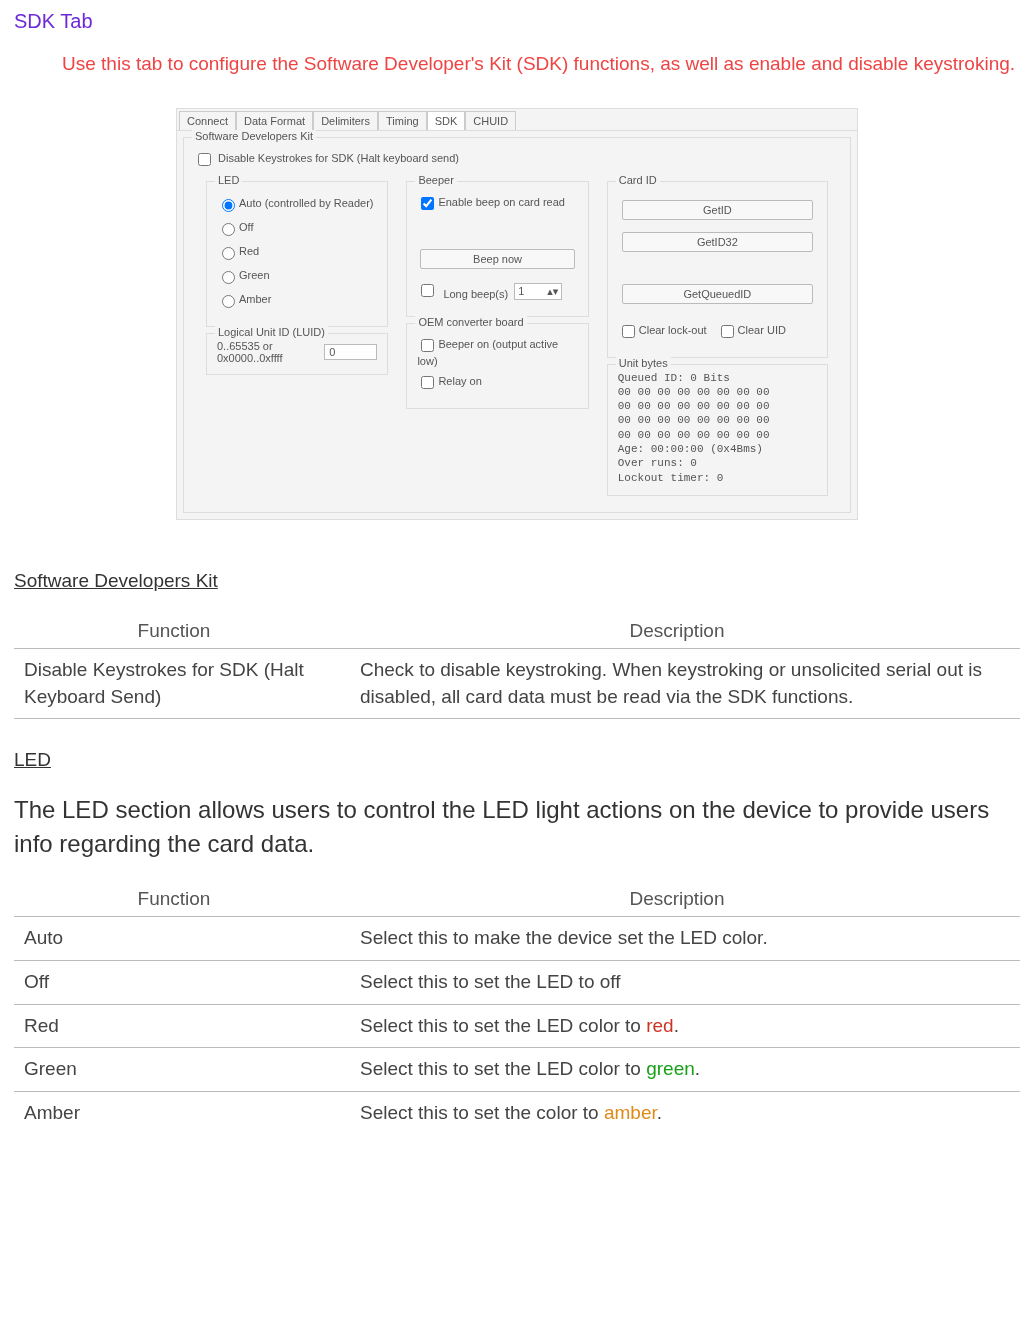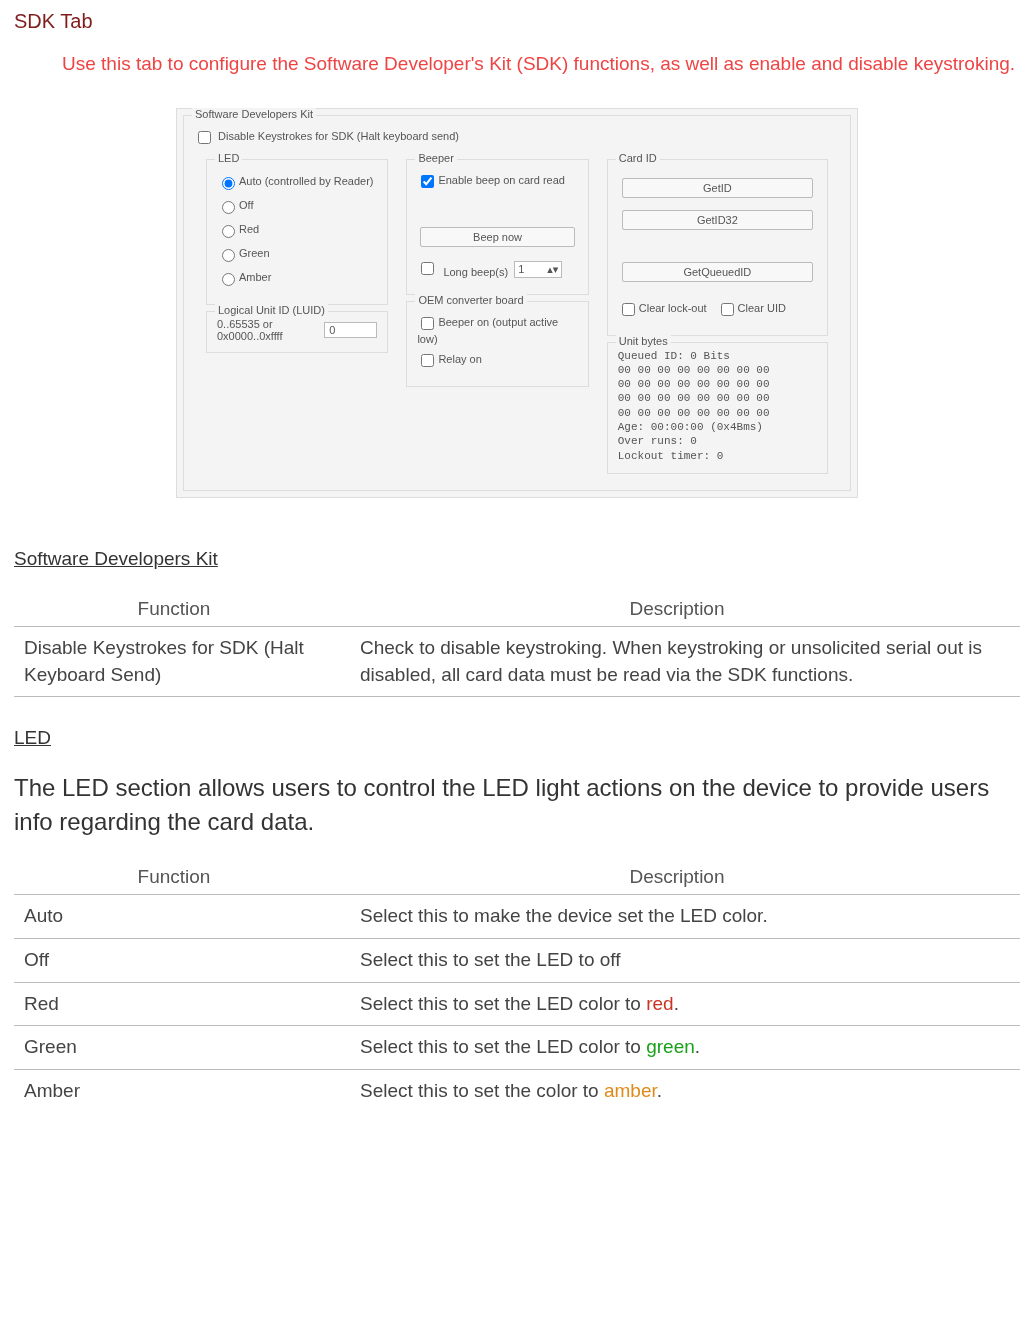--- a/index.html
+++ b/index.html
@@ -6,21 +6,21 @@
     font-family: Arial, Helvetica, sans-serif;
     font-size: 18px;
     color: #333;
     margin: 0;
     padding: 10px 14px;
     width: 1034px;
     box-sizing: border-box;
   }
   .section-heading {
     font-size: 20px;
-    color: #7f1d1d;
+    color: #6d28d9;
     margin-bottom: 18px;
   }
   .intro-text {
     font-size: 19px;
     color: #ef4444;
     line-height: 1.4;
     margin-bottom: 30px;
     margin-left: 48px;
   }
   .dialog-wrapper {
@@ -178,20 +178,28 @@
   }
 </style>
 </head>
 <body>
 
 <div class="section-heading">SDK Tab</div>
 <div class="intro-text">Use this tab to configure the Software Developer's Kit (SDK) functions,  as well as enable and disable keystroking.</div>
 
 <div class="dialog-wrapper">
   <div class="dialog">
+    <div class="tab-row">
+      <div class="tab">Connect</div>
+      <div class="tab">Data Format</div>
+      <div class="tab">Delimiters</div>
+      <div class="tab">Timing</div>
+      <div class="tab active">SDK</div>
+      <div class="tab">CHUID</div>
+    </div>
 
     <div class="dialog-body">
       <div class="groupbox">
         <div class="groupbox-title">Software Developers Kit</div>
         <div class="checkbox-row">
           <input type="checkbox" style="">
           <span>Disable Keystrokes for SDK (Halt keyboard send)</span>
         </div>
 
         <div class="mid-row">

